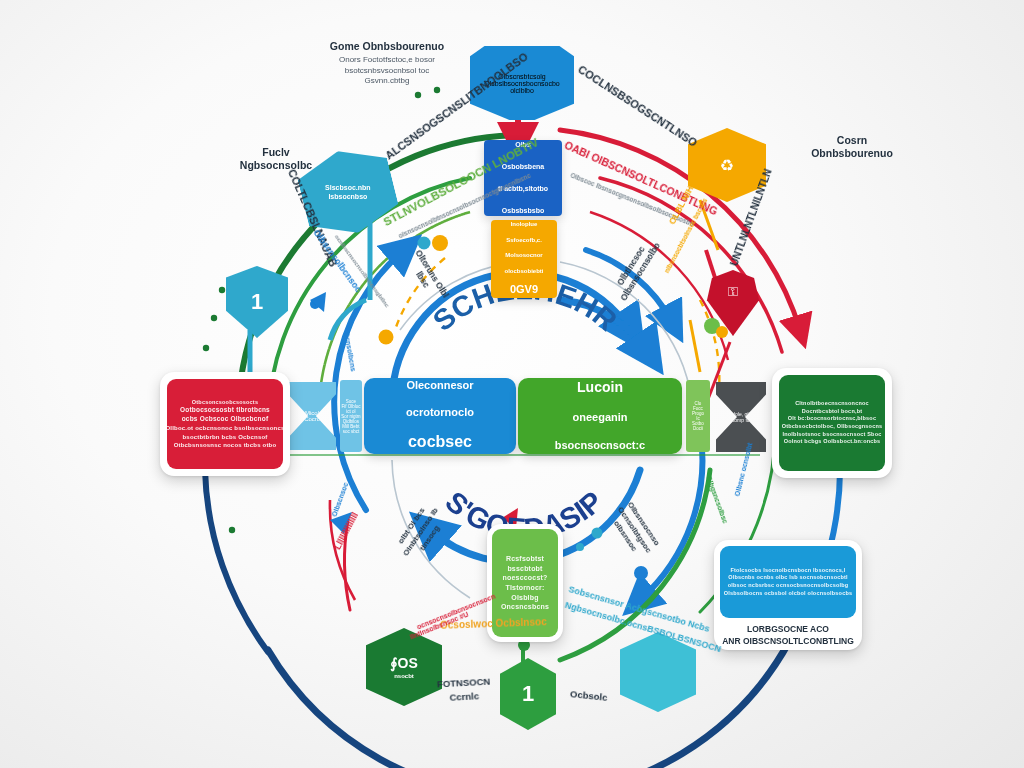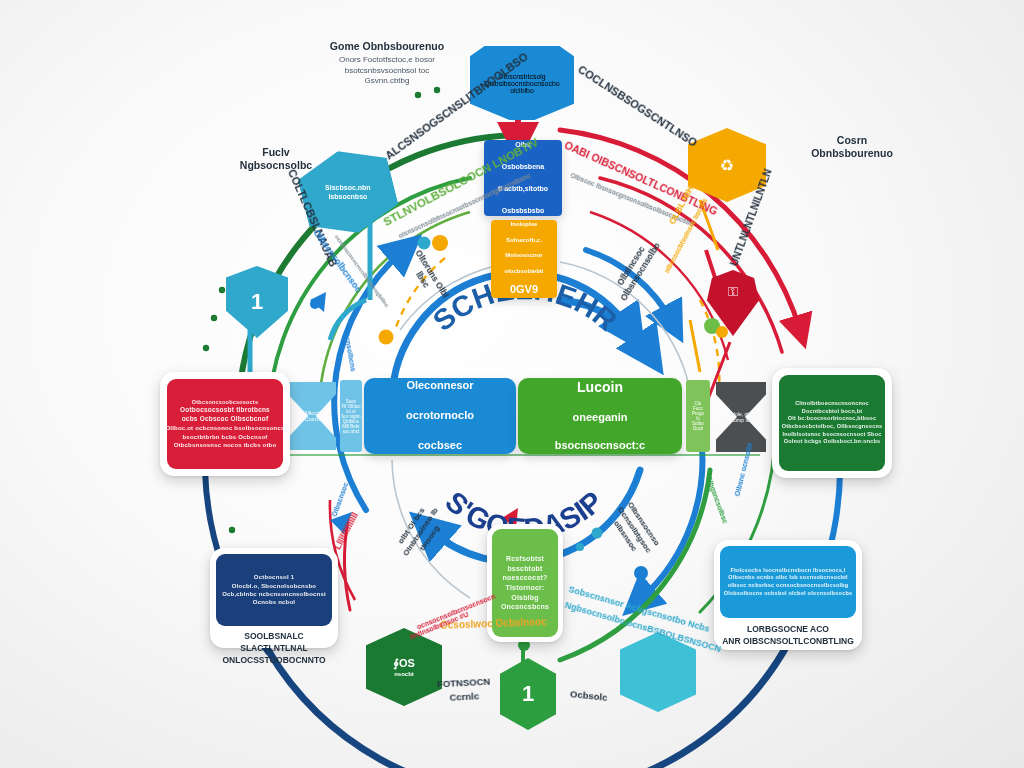--- a/index.html
+++ b/index.html
@@ -205,21 +205,21 @@
       <textPath href="#arcTop" startOffset="50%" text-anchor="middle" id="ct-top">SCHELHEHR</textPath>
     </text>
     <text font-family="Liberation Sans, sans-serif" font-size="29" font-weight="800" fill="#1a3f8f" filter="url(#soft)">
       <textPath href="#arcBot" startOffset="50%" text-anchor="middle" id="ct-bot">S'GOEDASIP</textPath>
     </text>
   </svg>
 
   <div class="band" style="left:364px; top:378px; width:152px; height:76px; background:#1a8ad4;">
     <span class="ln" style="font-size:11px">Oleconnesor</span>
     <span class="ln" style="font-size:11px">ocrotornoclo</span>
-    <span class="ln" style="font-size:11px">cocbsec</span>
+    <span class="ln" style="font-size:16px">cocbsec</span>
   </div>
 
   <div class="band" style="left:518px; top:378px; width:164px; height:76px; background:#42a62a;">
     <span class="ln" style="font-size:14px">Lucoin</span>
     <span class="ln" style="font-size:11px">oneeganin</span>
     <span class="ln" style="font-size:11px">bsocnsocnsoct:c</span>
   </div>
 
   <div style="position:absolute;left:288px;top:382px;width:48px;height:68px;background:#6fc3e6;
               clip-path:polygon(0 0,100% 0,100% 18%,58% 50%,100% 82%,100% 100%,0 100%,0 82%,42% 50%,0 18%);
@@ -297,32 +297,20 @@
     <div class="fill" style="background:#1a7a32;">
       <span class="ln" style="font-size:5.5px">Cltnolbtboecnscnsoncnoc</span>
       <span class="ln" style="font-size:5.5px">Docntbcsbtol bocn,bt</span>
       <span class="ln" style="font-size:5.5px">Olt bc:bcocnsorbtocnsc,blbsoc</span>
       <span class="ln" style="font-size:5.5px">Otbcbsocbctolboc, Ollbsocgnsocns</span>
       <span class="ln" style="font-size:5.5px">Inolblsotsnoc  bsocnsocnsoct Sboc</span>
       <span class="ln" style="font-size:5.5px">Oolnot bcbgs Oolbsboct.bn:oncbs</span>
     </div>
   </div>
 
-  <div class="card" style="left:210px; top:548px; width:128px; height:100px; padding:6px 6px 0 6px;">
-    <div class="fill" style="background:#1b3f7a; height:72px;">
-      <span class="ln" style="font-size:6px">Octbocnsol 1</span>
-      <span class="ln" style="font-size:6px">Olocbl.o, Sbocnolsobcnsbo</span>
-      <span class="ln" style="font-size:6px">Ocb,cblnbc ncbcnsoncnsolbocnsi</span>
-      <span class="ln" style="font-size:6px">Ocnobs ncbol</span>
-    </div>
-    <div style="text-align:center;padding-top:5px;color:#23313f;font-weight:800;font-size:8.5px;line-height:1.4;filter:blur(.5px);">
-      <div>SOOLBSNALC SLACTLNTLNAL</div>
-      <div>ONLOCSSTOOBOCNNTO</div>
-    </div>
-  </div>
 
   <div class="card" style="left:714px; top:540px; width:148px; height:110px; padding:6px 6px 0 6px;">
     <div class="fill" style="background:#1a9ad8; height:72px;">
       <span class="ln" style="font-size:5.5px">Ftolcsocbs  lsocnolbcnsbocn  lbsocnocs,l</span>
       <span class="ln" style="font-size:5.5px">Olbscnbs ocnbs olbc  lsb socnsobcnsocbtl</span>
       <span class="ln" style="font-size:5.5px">olbsoc ncbsrbsc ocnsocbsnocnsolbcsolbg</span>
       <span class="ln" style="font-size:5.5px">Olsbsolbocns ocbsbol olcbol olocnsolbsocbs</span>
     </div>
     <div style="text-align:center;padding-top:6px;color:#23313f;font-weight:800;font-size:8.5px;line-height:1.4;filter:blur(.5px);">
       <div>LORBGSOCNE ACO</div>
@@ -355,21 +343,21 @@
   <div class="hex" style="left:688px;top:128px;width:78px;height:74px;background:#f5a800;">
     <span style="color:#fff;font-size:16px;filter:blur(.5px);">♻</span>
   </div>
 
   <div class="pin" style="left:702px;top:270px;width:62px;height:66px;background:#c4112c;">
     <span class="glyph">⚿</span>
   </div>
 
   <div class="hex" style="left:366px;top:628px;width:76px;height:78px;background:#1a7a32;">
     <div style="display:flex;flex-direction:column;align-items:center;">
-      <span class="ln" style="font-size:11px">∮OS</span>
+      <span class="ln" style="font-size:14px">∮OS</span>
       <span class="ln" style="font-size:6px">nsocbt</span>
     </div>
   </div>
 
   <div class="hex" style="left:500px;top:658px;width:56px;height:72px;background:#2d9e3f;">
     <span class="hexnum" style="font-size:22px;filter:blur(.5px);">1</span>
   </div>
 
   <div class="hex" style="left:620px;top:632px;width:76px;height:80px;background:#3ec0d6;"></div>
 

